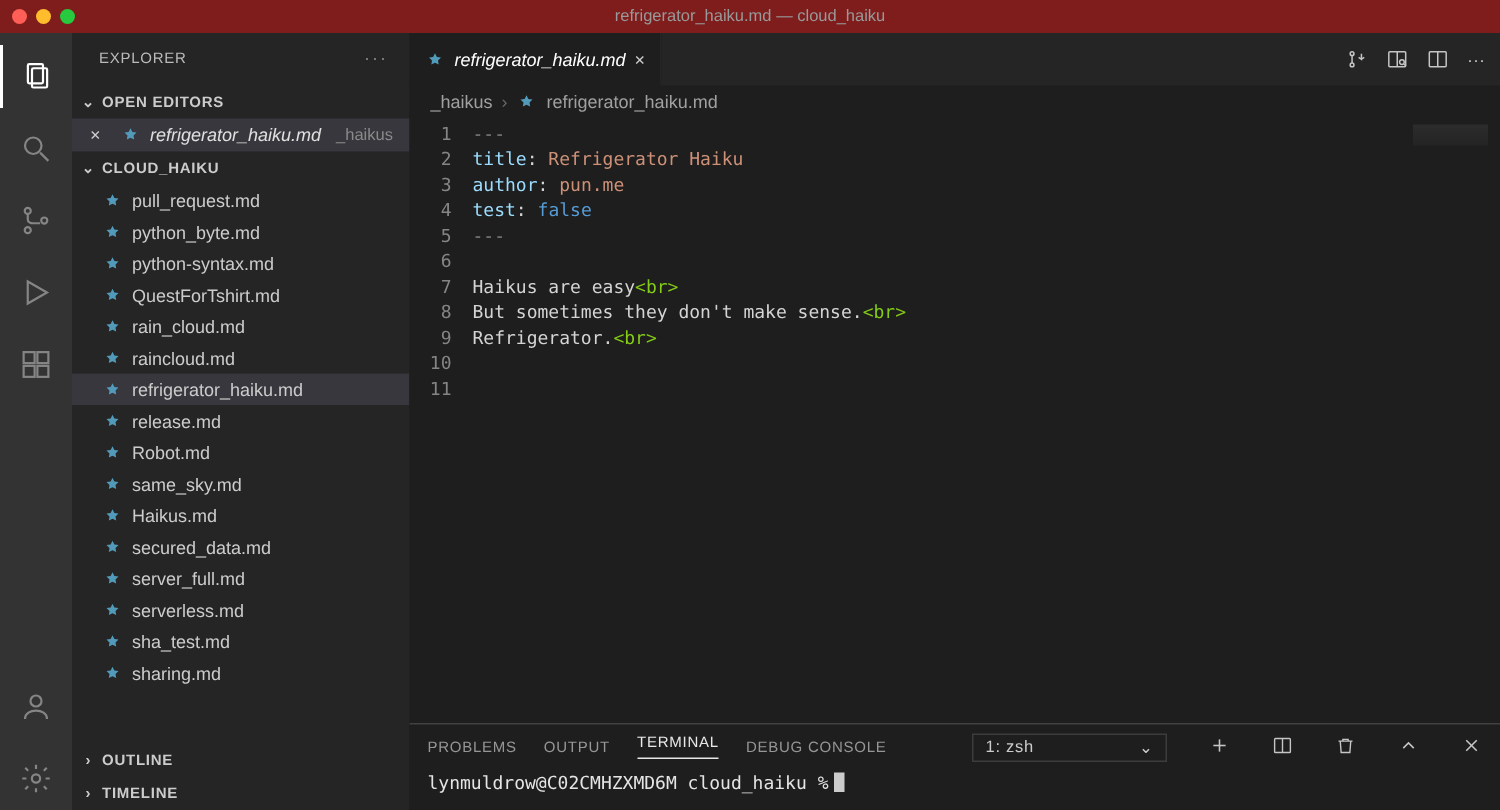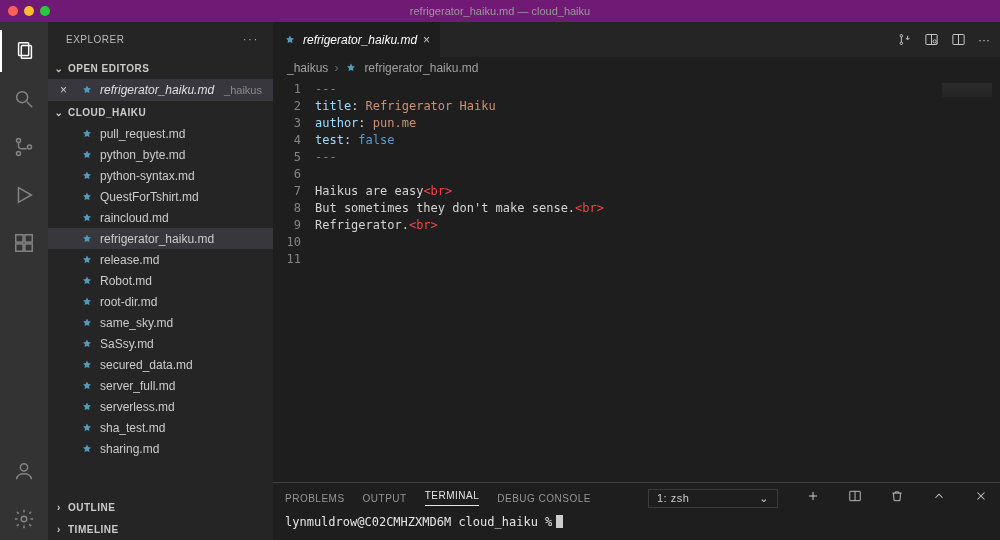--- a/index.html
+++ b/index.html
@@ -6,21 +6,21 @@
   body {
     width: 1000px; height: 540px;
     font-family: -apple-system, "Segoe UI", sans-serif;
     font-size: 12px;
     background: #1e1e1e;
     color: #cccccc;
     overflow: hidden;
     display: flex; flex-direction: column;
   }
   .titlebar {
-    height: 22px; background: #701a75;
+    height: 22px; background: #7f1d1d;
     display: flex; align-items: center;
     position: relative;
   }
   .traffic { display: flex; gap: 6px; padding-left: 8px; }
   .dot { width: 10px; height: 10px; border-radius: 50%; }
   .dot.r { background: #ff5f56; } .dot.y { background: #ffbd2e; } .dot.g { background: #27c93f; }
   .titlebar-title { position: absolute; left: 0; right: 0; text-align: center; font-size: 11px; color: #999; pointer-events: none; }
 
   .main { flex: 1; display: flex; min-height: 0; }
 
@@ -53,21 +53,21 @@
   }
   .chev { width: 14px; display: inline-flex; justify-content: center; color: #ccc; margin-right: 2px;}
   .open-editor-row {
     height: 22px; display: flex; align-items: center; padding-left: 12px; gap: 6px;
     background: #37373d; font-size: 12px; font-style: italic; color: #e0e0e0;
   }
   .open-editor-row .close { font-style: normal; color: #ccc; width: 14px; }
   .open-editor-row .hint { font-style: normal; color: #8a8a8a; font-size: 11px; margin-left: 4px;}
   .tree { flex: 1; overflow: hidden; }
   .file-row {
-    height: 21px; display: flex; align-items: center; padding-left: 32px; gap: 6px;
+    height: 21px; display: flex; align-items: center; padding-left: 20px; gap: 6px;
     color: #cccccc; cursor: pointer; font-size: 12px;
   }
   .file-row.selected { background: #37373d; }
   .md-icon { color: #519aba; font-size: 12px; width: 14px; display:inline-flex; justify-content:center;}
   .md-icon svg { width:12px; height:12px; }
 
   .editor-area { flex: 1; display: flex; flex-direction: column; background: #1e1e1e; min-width: 0; }
   .tabbar {
     height: 35px; background: #252526; display: flex; align-items: stretch;
   }
@@ -86,35 +86,35 @@
     color: #a0a0a0; font-size: 12px;
   }
   .breadcrumbs .sep { color: #6a6a6a; }
 
   .code {
     flex: 1; display: flex; font-family: Menlo, Consolas, monospace; font-size: 12px;
     line-height: 17px; position: relative;
   }
   .gutter { width: 42px; text-align: right; color: #858585; padding-right: 14px; padding-top: 2px;}
   .lines { padding-top: 2px; color: #d4d4d4; }
-  .k { color: #9cdcfe; } .s { color: #ce9178; } .c { color: #808080; } .t { color: #ef4444;}
+  .k { color: #9cdcfe; } .s { color: #ce9178; } .c { color: #808080; } .t { color: #84cc16;}
   .v { color: #569cd6;}
   .minimap { position:absolute; top:4px; right:8px; width:50px; height:14px; background: linear-gradient(#3a3a3a,#2a2a2a); opacity:0.5;}
 
   .panel {
     height: 58px; border-top: 1px solid #414141; background: #1e1e1e;
     display: flex; flex-direction: column;
   }
   .panel-tabs {
     height: 30px; display: flex; align-items: center; gap: 18px; padding: 0 12px;
     font-size: 10px; letter-spacing: 0.5px; color: #969696;
   }
   .ptab { cursor: pointer; }
   .ptab.active { color: #e7e7e7; border-bottom: 1px solid #e7e7e7; padding-bottom: 4px;}
-  .panel-right { margin-left: auto; display: flex; gap: 28px; color: #c5c5c5;}
+  .panel-right { margin-left: auto; display: flex; align-items: center; gap: 28px; color: #c5c5c5;}
   .panel-right svg { width: 14px; height: 14px; }
   .term-select { display:flex;align-items:center;gap:60px;border:1px solid #3c3c3c;padding:2px 8px;font-size:11px;color:#ccc;min-width:130px;justify-content:space-between;}
   .term-body {
     flex: 1; padding: 2px 12px; font-family: Menlo, Consolas, monospace; font-size: 12px; color: #e5e5e5;
     display: flex; align-items: flex-start; text-align: center;
   }
   .cursor-block { display:inline-block; width:7px; height:13px; background:#ccc; margin-left:4px; vertical-align:middle;}
 </style>
 </head>
 <body>
@@ -234,20 +234,28 @@
             </svg>
           </span>
           <span>QuestForTshirt.md</span>
         </div>
         <div class="file-row">
           <span class="md-icon">
             <svg viewBox="0 0 24 24" fill="currentColor">
               <path d="M12 3l2.5 5 5.5.8-4 3.9.9 5.3L12 15.8 7.1 18l.9-5.3-4-3.9 5.5-.8z"></path>
             </svg>
           </span>
+          <span>rain_cloud.md</span>
+        </div>
+        <div class="file-row">
+          <span class="md-icon">
+            <svg viewBox="0 0 24 24" fill="currentColor">
+              <path d="M12 3l2.5 5 5.5.8-4 3.9.9 5.3L12 15.8 7.1 18l.9-5.3-4-3.9 5.5-.8z"></path>
+            </svg>
+          </span>
           <span>raincloud.md</span>
         </div>
         <div class="file-row selected">
           <span class="md-icon">
             <svg viewBox="0 0 24 24" fill="currentColor">
               <path d="M12 3l2.5 5 5.5.8-4 3.9.9 5.3L12 15.8 7.1 18l.9-5.3-4-3.9 5.5-.8z"></path>
             </svg>
           </span>
           <span>refrigerator_haiku.md</span>
         </div>
@@ -266,37 +274,29 @@
             </svg>
           </span>
           <span>Robot.md</span>
         </div>
         <div class="file-row">
           <span class="md-icon">
             <svg viewBox="0 0 24 24" fill="currentColor">
               <path d="M12 3l2.5 5 5.5.8-4 3.9.9 5.3L12 15.8 7.1 18l.9-5.3-4-3.9 5.5-.8z"></path>
             </svg>
           </span>
-          <span>root-dir.md</span>
-        </div>
-        <div class="file-row">
-          <span class="md-icon">
-            <svg viewBox="0 0 24 24" fill="currentColor">
-              <path d="M12 3l2.5 5 5.5.8-4 3.9.9 5.3L12 15.8 7.1 18l.9-5.3-4-3.9 5.5-.8z"></path>
-            </svg>
-          </span>
           <span>same_sky.md</span>
         </div>
         <div class="file-row">
           <span class="md-icon">
             <svg viewBox="0 0 24 24" fill="currentColor">
               <path d="M12 3l2.5 5 5.5.8-4 3.9.9 5.3L12 15.8 7.1 18l.9-5.3-4-3.9 5.5-.8z"></path>
             </svg>
           </span>
-          <span>SaSsy.md</span>
+          <span>Haikus.md</span>
         </div>
         <div class="file-row">
           <span class="md-icon">
             <svg viewBox="0 0 24 24" fill="currentColor">
               <path d="M12 3l2.5 5 5.5.8-4 3.9.9 5.3L12 15.8 7.1 18l.9-5.3-4-3.9 5.5-.8z"></path>
             </svg>
           </span>
           <span>secured_data.md</span>
         </div>
         <div class="file-row">

